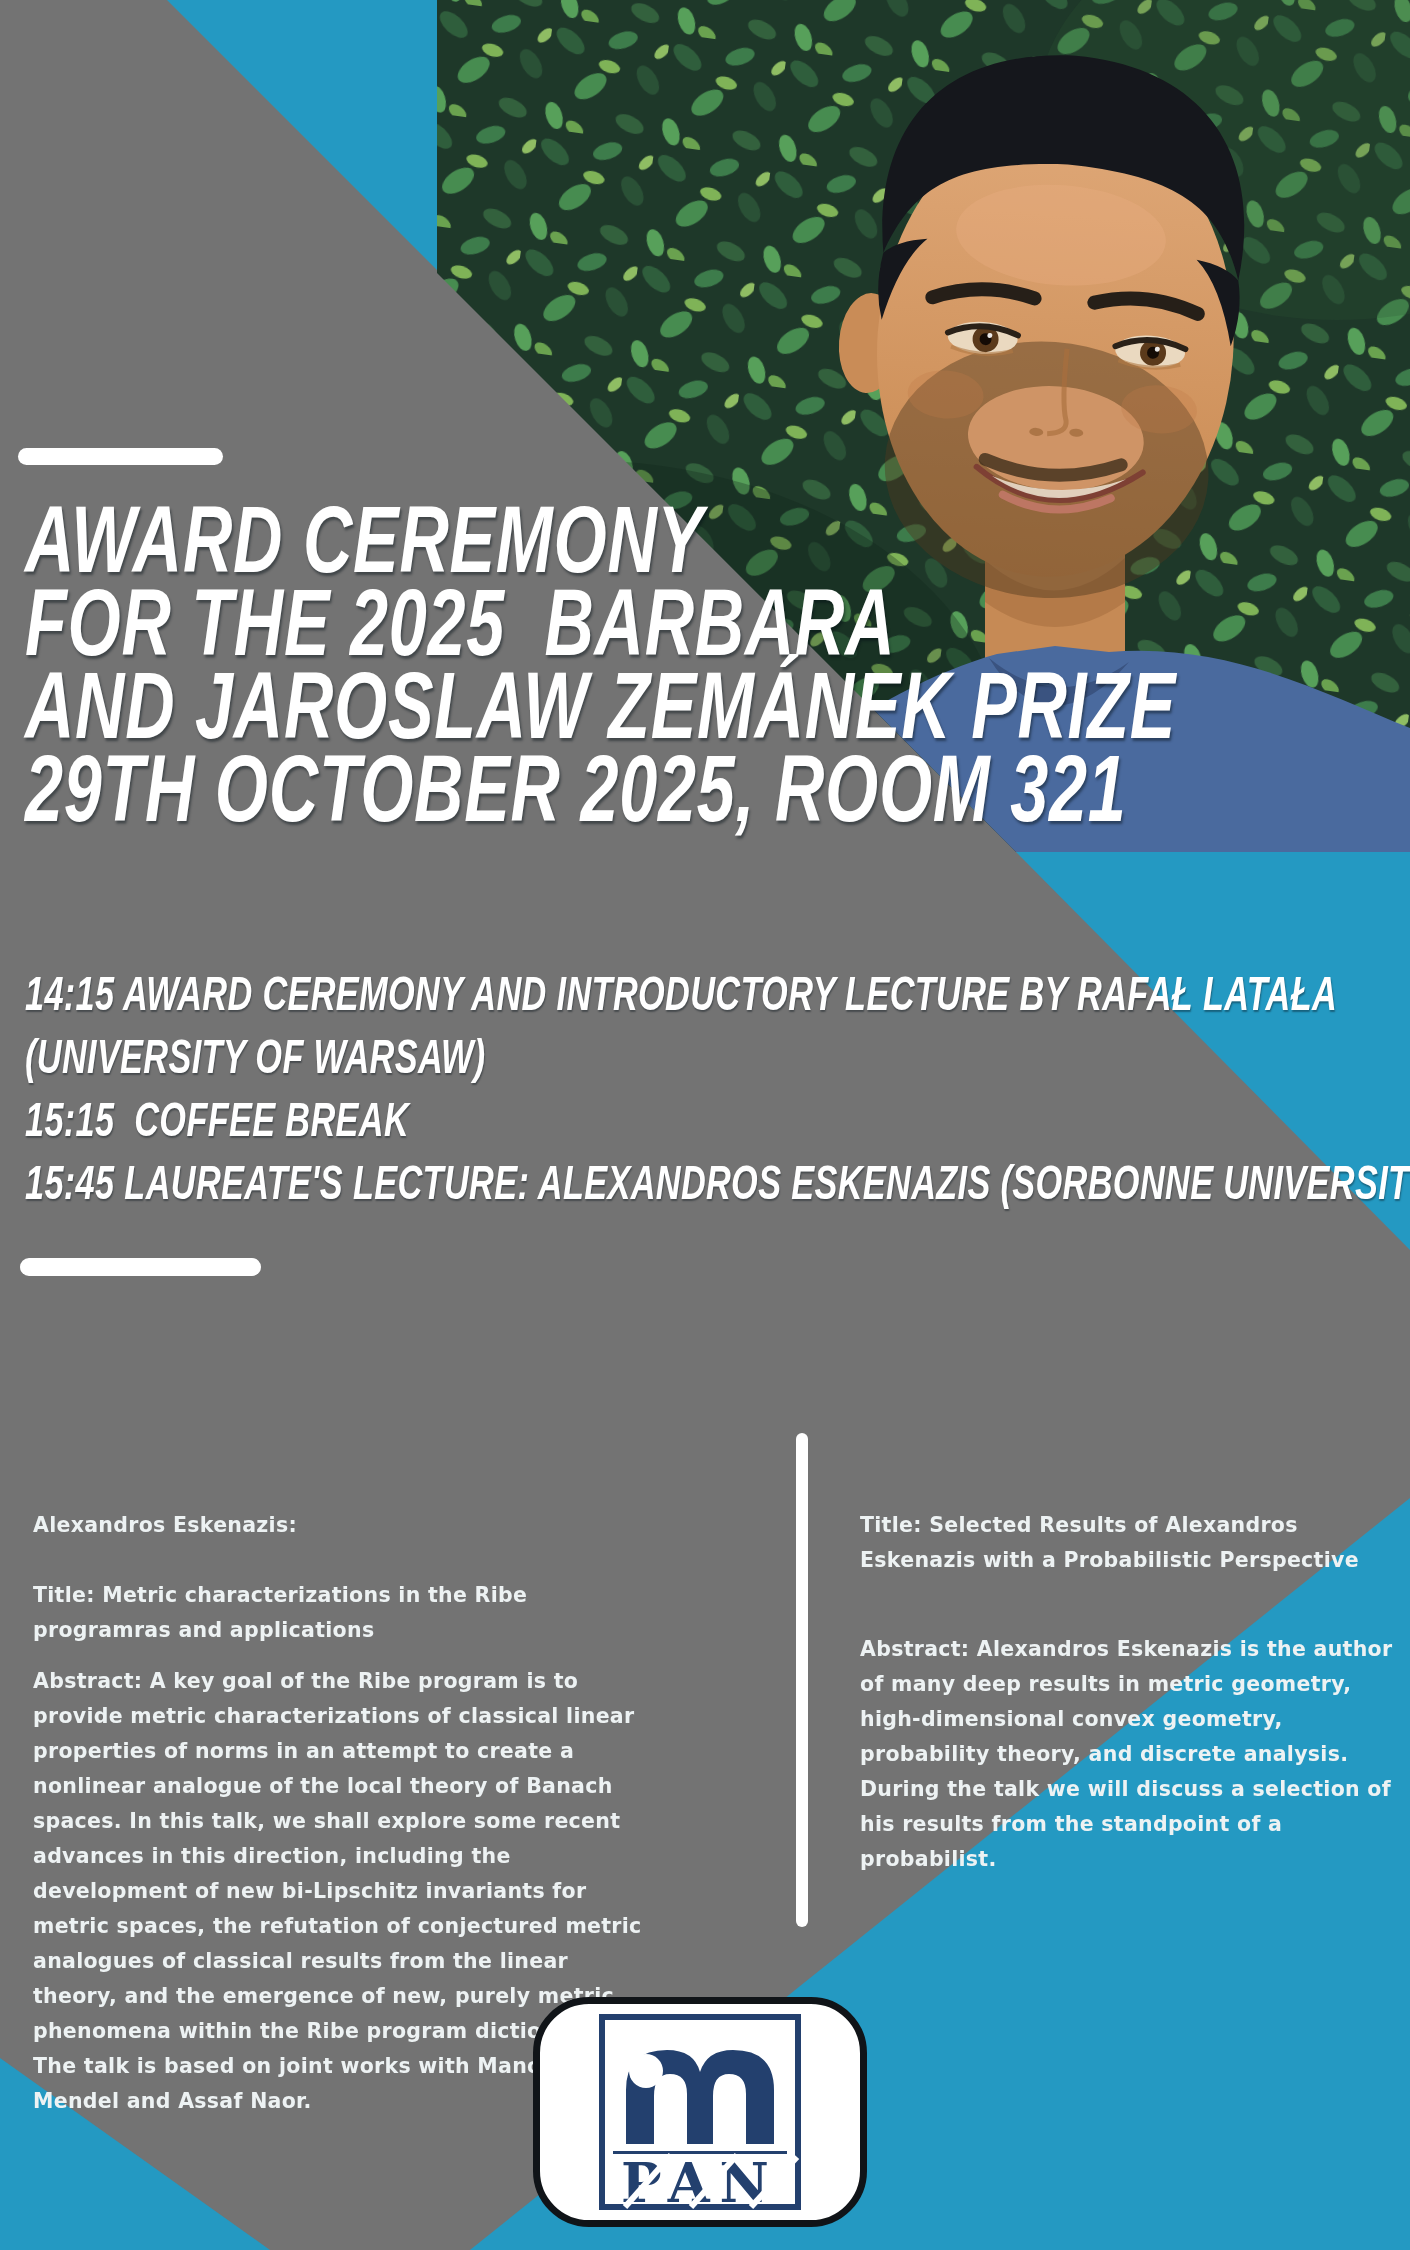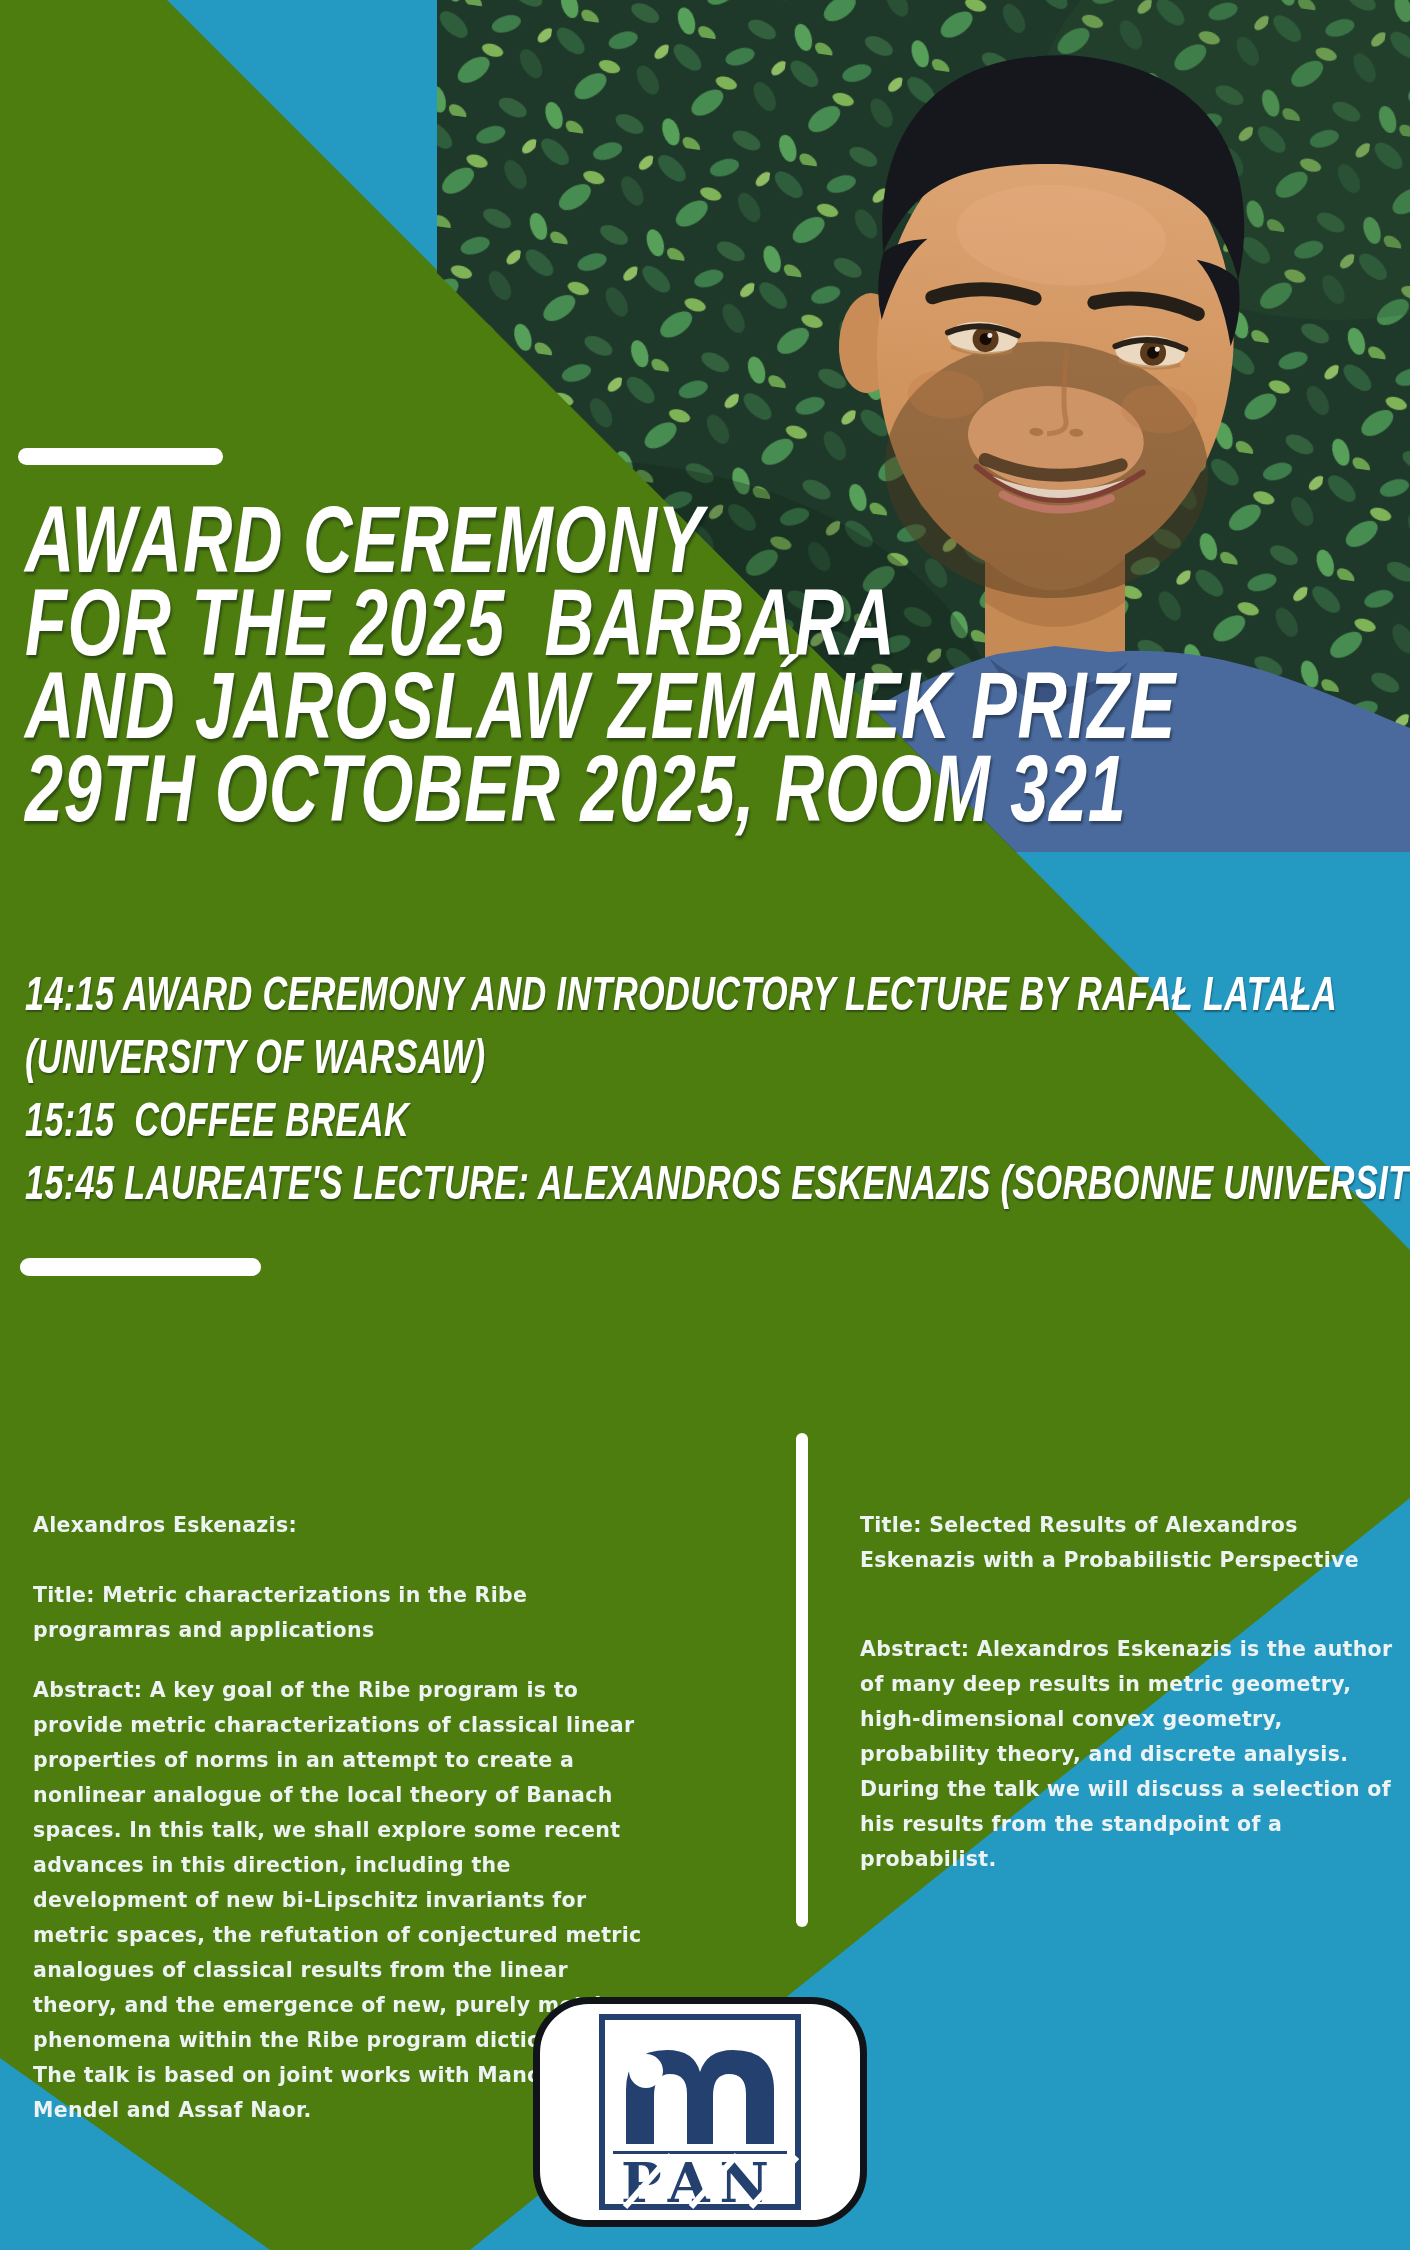--- a/index.html
+++ b/index.html
@@ -1,16 +1,16 @@
 <!DOCTYPE html>
 <html><head>
 <meta charset="utf-8">
 <style>
   html,body { margin:0; padding:0; background:#0d2937; }
-  .poster { position:relative; width:1410px; height:2250px; background:#4d7c0f;
+  .poster { position:relative; width:1410px; height:2250px; background:#737373;
             overflow:hidden; font-family:"Liberation Sans",sans-serif; }
 
   .shape { position:absolute; inset:0; background:#2499c2; }
   .tri-top-left     { clip-path: polygon(167px 0px, 437px 0px, 440px 273px); }
   .tri-right-mid    { clip-path: polygon(1016px 852px, 1410px 852px, 1410px 1250px); }
   .tri-bottom-right { clip-path: polygon(1410px 1498px, 1410px 2250px, 470px 2250px); }
   .tri-bottom-left  { clip-path: polygon(0px 2058px, 270px 2250px, 0px 2250px); }
 
   .photo { position:absolute; left:437px; top:0; }
 
@@ -29,21 +29,21 @@
                 line-height:63px; letter-spacing:.5px; white-space:pre;
                 transform:scaleX(0.70); transform-origin:0 50%;
                 text-shadow:1px 2px 2px rgba(5,15,22,.4); }
 
   .col { position:absolute; top:1508px; color:#edf2f3;
          font-family:"DejaVu Sans",sans-serif; font-weight:bold;
          font-size:20.5px; line-height:35px; letter-spacing:.3px; }
   .col-left  { left:33px;  width:612px; }
   .col-right { left:860px; width:535px; }
   .col .speaker    { margin-bottom:35px; }
-  .col .talk-title { margin-bottom:25px; }
+  .col .talk-title { margin-bottom:16px; }
   .col-right .talk-title { margin-bottom:54px; }
 
   .divider { position:absolute; left:796px; top:1433px; width:12px; height:494px;
              background:#ffffff; border-radius:7px; }
 
   .logo-box { position:absolute; left:533px; top:1997px; width:334px; height:230px;
               background:#ffffff; border:7px solid #101418; border-radius:56px;
               box-sizing:border-box; display:flex; align-items:center; justify-content:center; }
 </style>
 </head>

